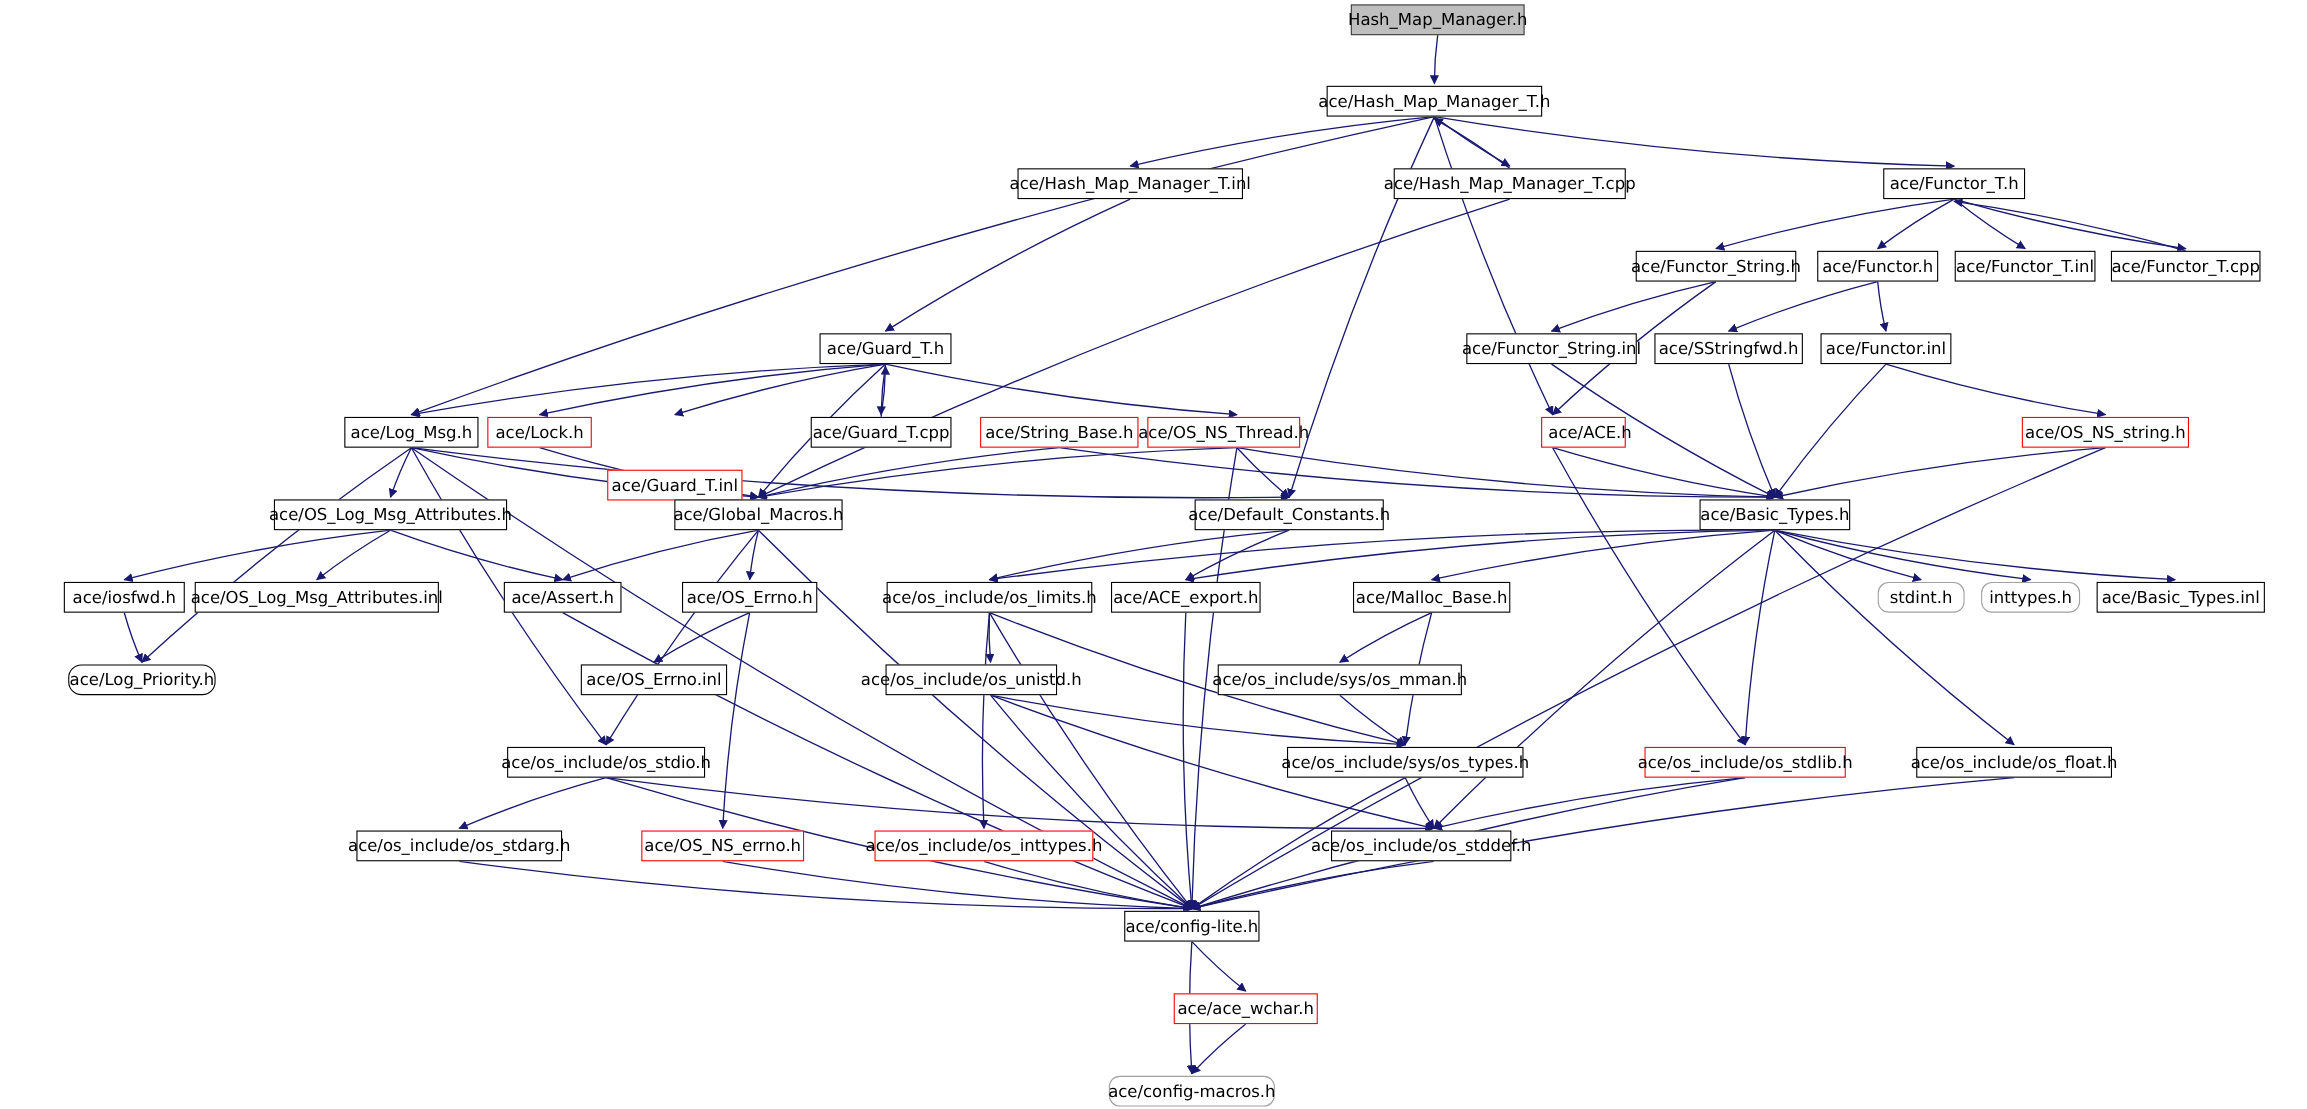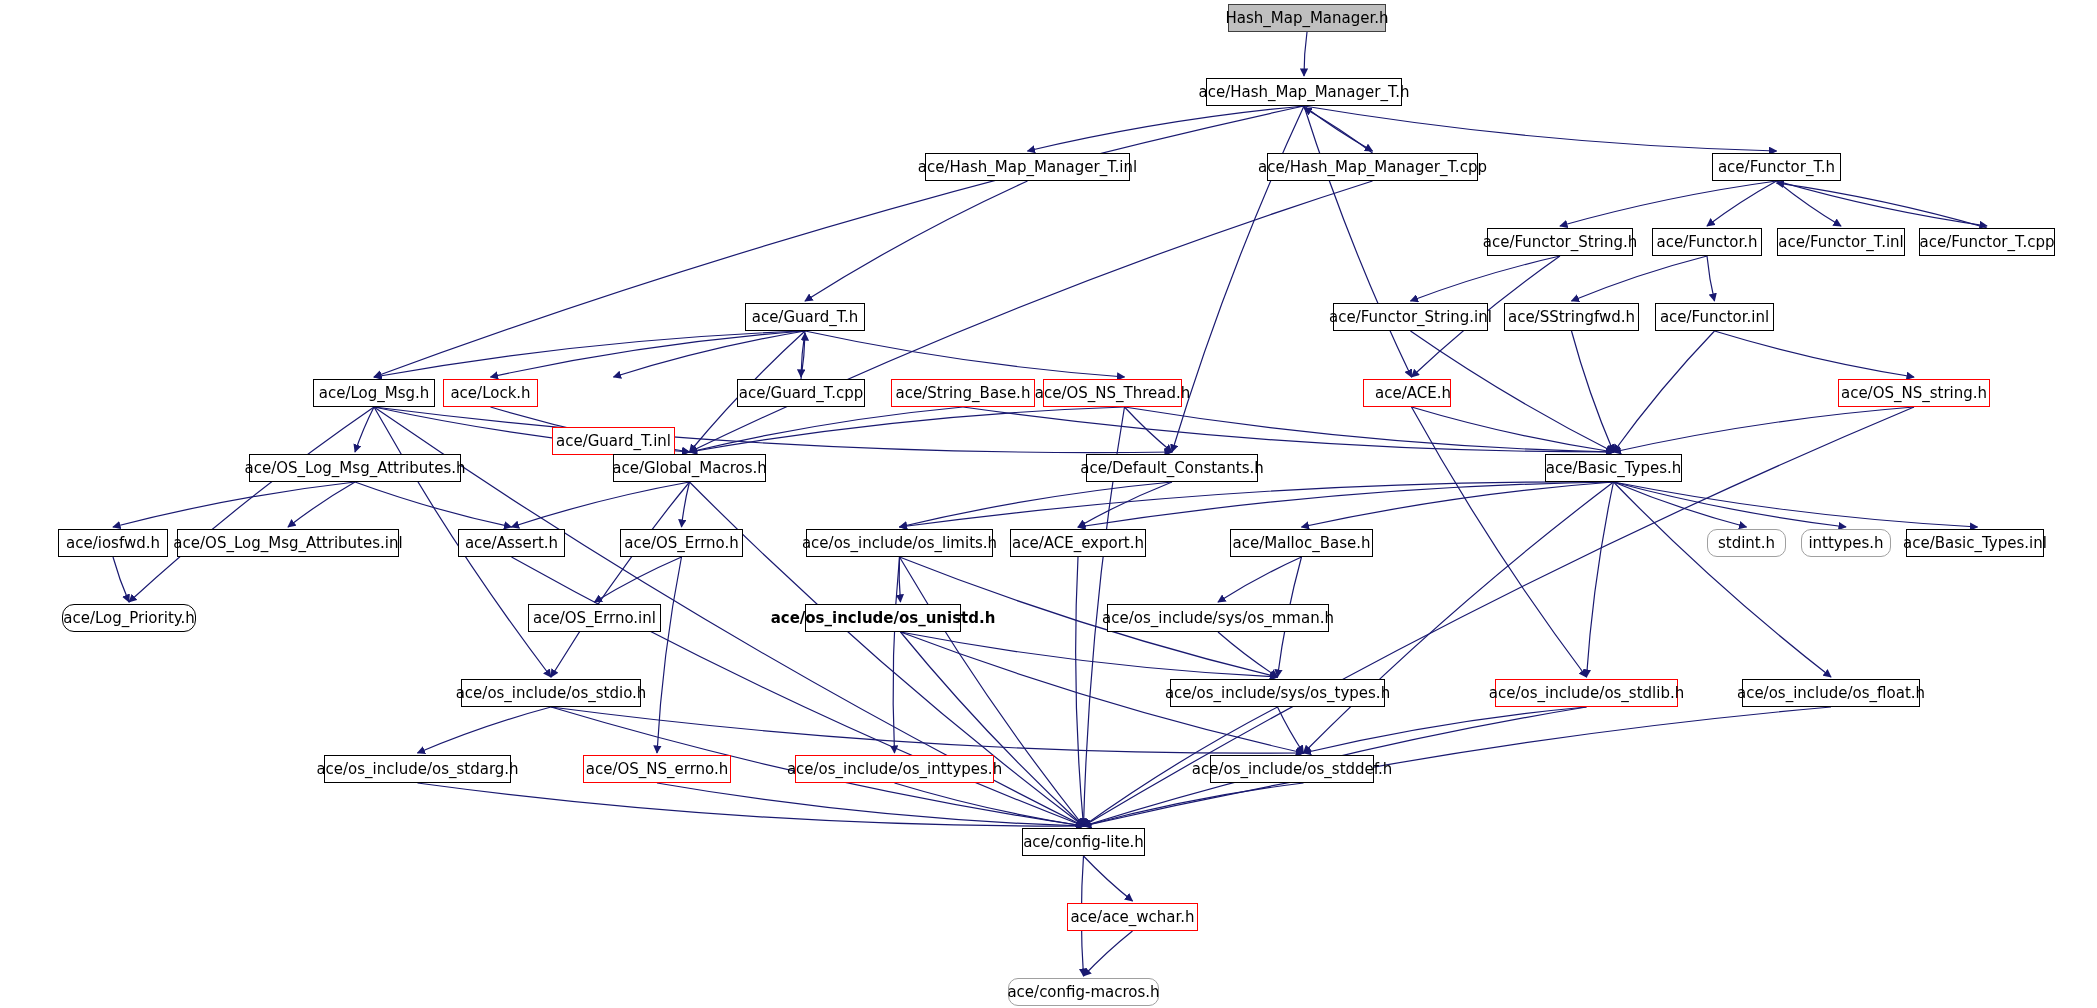--- a/index.html
+++ b/index.html
@@ -145,39 +145,39 @@
       <div class="node" style="left: 745px; top: 303px; width: 120px;">ace/Guard_T.h</div>
       <div class="node" style="left: 1333px; top: 303px; width: 155px;">ace/Functor_String.inl</div>
       <div class="node" style="left: 1504px; top: 303px; width: 135px;">ace/SStringfwd.h</div>
       <div class="node" style="left: 1655px; top: 303px; width: 119px;">ace/Functor.inl</div>
       <div class="node" style="left: 313px; top: 379px; width: 122px;">ace/Log_Msg.h</div>
       <div class="node red" style="left: 443px; top: 379px; width: 95px;">ace/Lock.h</div>
       <div class="node red" style="left: 552px; top: 379px; width: 123px; margin-top: 48px;">ace/Guard_T.inl</div>
       <div class="node" style="left: 737px; top: 379px; width: 128px;">ace/Guard_T.cpp</div>
       <div class="node red" style="left: 891px; top: 379px; width: 144px;">ace/String_Base.h</div>
       <div class="node red" style="left: 1043px; top: 379px; width: 139px;">ace/OS_NS_Thread.h</div>
-      <div class="node red" style="left: 1363px; top: 379px; width: 88px; padding-left: 19px;">ace/ACE.h</div>
+      <div class="node red" style="left: 1401px; top: 379px; width: 77px; padding-left: 19px;">ace/ACE.h</div>
       <div class="node red" style="left: 1838px; top: 379px; width: 152px;">ace/OS_NS_string.h</div>
       <div class="node" style="left: 249px; top: 454px; width: 212px;">ace/OS_Log_Msg_Attributes.h</div>
       <div class="node" style="left: 613px; top: 454px; width: 153px;">ace/Global_Macros.h</div>
       <div class="node" style="left: 1086px; top: 454px; width: 172px;">ace/Default_Constants.h</div>
       <div class="node" style="left: 1545px; top: 454px; width: 137px;">ace/Basic_Types.h</div>
       <div class="node" style="left: 58px; top: 529px; width: 110px;">ace/iosfwd.h</div>
       <div class="node" style="left: 177px; top: 529px; width: 222px;">ace/OS_Log_Msg_Attributes.inl</div>
       <div class="node" style="left: 458px; top: 529px; width: 107px;">ace/Assert.h</div>
       <div class="node" style="left: 620px; top: 529px; width: 123px;">ace/OS_Errno.h</div>
       <div class="node" style="left: 806px; top: 529px; width: 187px;">ace/os_include/os_limits.h</div>
       <div class="node" style="left: 1010px; top: 529px; width: 136px;">ace/ACE_export.h</div>
       <div class="node" style="left: 1230px; top: 529px; width: 143px;">ace/Malloc_Base.h</div>
       <div class="node gray" style="left: 1707px; top: 529px; width: 79px;">stdint.h</div>
       <div class="node gray" style="left: 1801px; top: 529px; width: 90px;">inttypes.h</div>
-      <div class="node" style="left: 1906px; top: 529px; width: 138px;">ace/Basic_Types.inl</div>
+      <div class="node" style="left: 1906px; top: 529px; width: 153px;">ace/Basic_Types.inl</div>
       <div class="node" style="left: 62px; top: 604px; width: 134px; border-radius: 12px;">ace/Log_Priority.h</div>
       <div class="node" style="left: 528px; top: 604px; width: 133px;">ace/OS_Errno.inl</div>
-      <div class="node" style="left: 805px; top: 604px; width: 156px; font-weight: bold;">ace/os_include/os_unistd.h</div>
+      <div class="node" style="left: 805px; top: 604px; width: 156px;">ace/os_include/os_unistd.h</div>
       <div class="node" style="left: 1107px; top: 604px; width: 222px;">ace/os_include/sys/os_mman.h</div>
       <div class="node" style="left: 461px; top: 679px; width: 180px;">ace/os_include/os_stdio.h</div>
       <div class="node" style="left: 1170px; top: 679px; width: 215px;">ace/os_include/sys/os_types.h</div>
       <div class="node red" style="left: 1495px; top: 679px; width: 183px;">ace/os_include/os_stdlib.h</div>
       <div class="node" style="left: 1742px; top: 679px; width: 178px;">ace/os_include/os_float.h</div>
       <div class="node" style="left: 324px; top: 755px; width: 187px;">ace/os_include/os_stdarg.h</div>
       <div class="node red" style="left: 583px; top: 755px; width: 148px;">ace/OS_NS_errno.h</div>
       <div class="node red" style="left: 795px; top: 755px; width: 199px;">ace/os_include/os_inttypes.h</div>
       <div class="node" style="left: 1210px; top: 755px; width: 164px;">ace/os_include/os_stddef.h</div>
       <div class="node" style="left: 1022px; top: 828px; width: 123px;">ace/config-lite.h</div>

